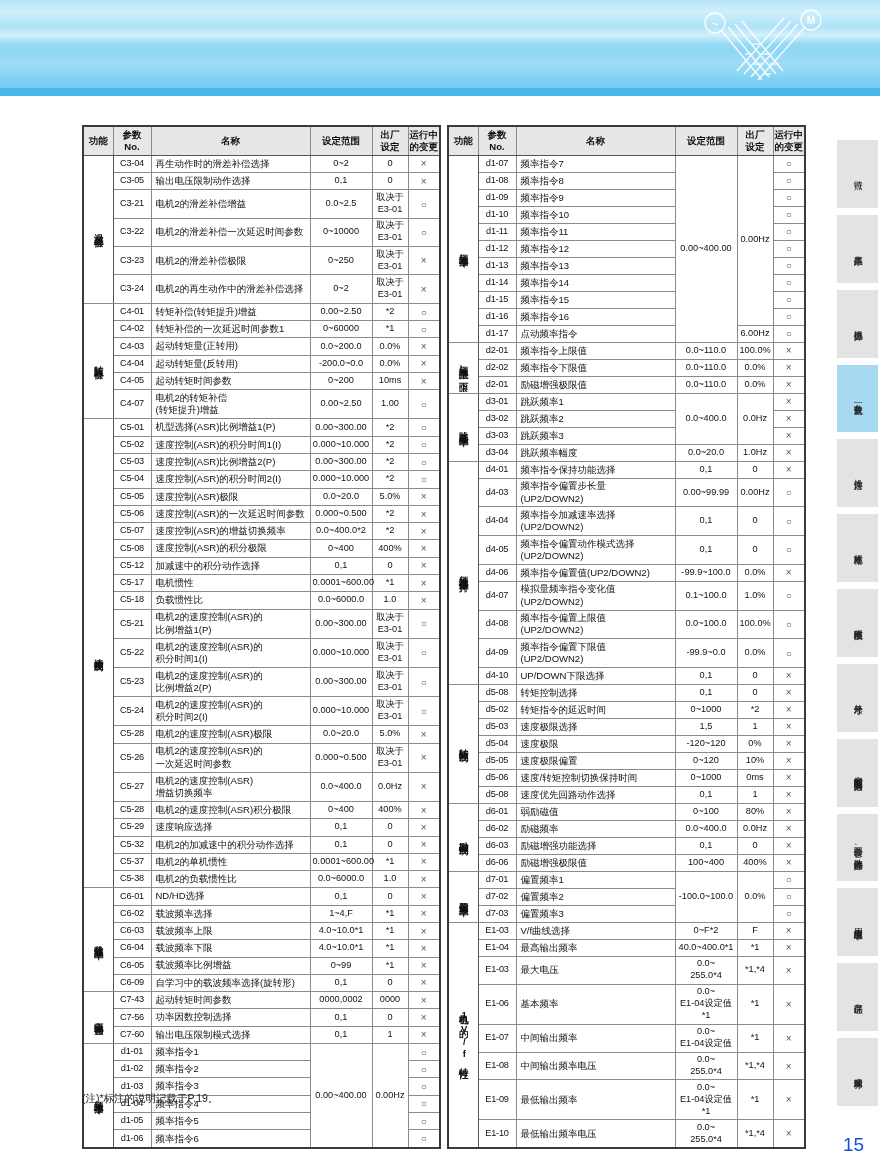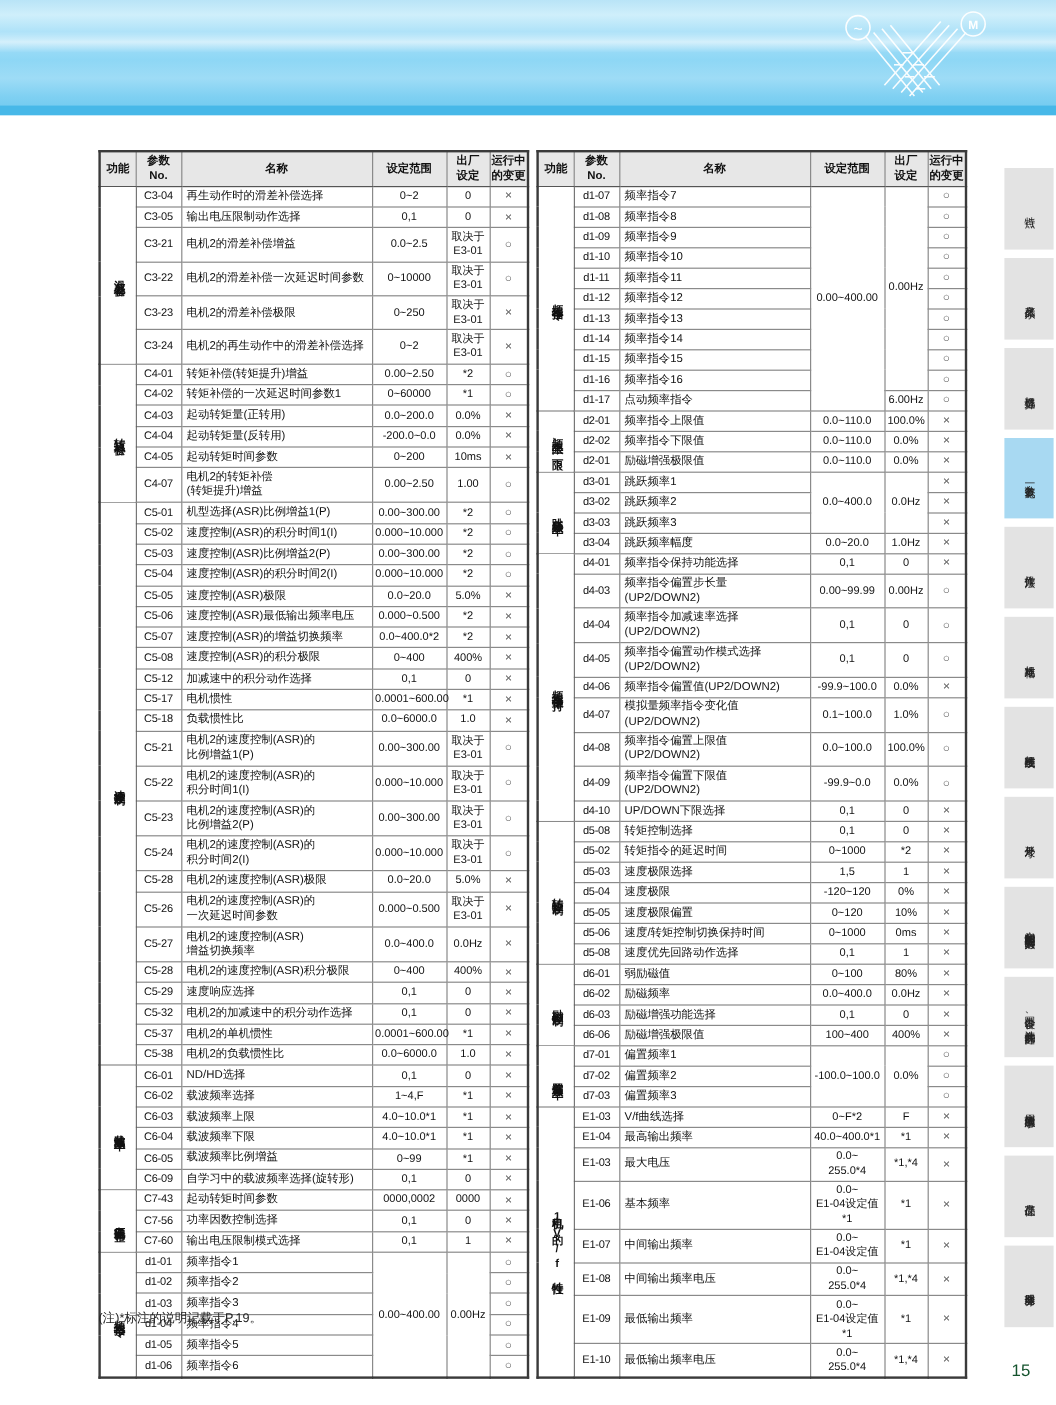--- a/index.html
+++ b/index.html
@@ -56,21 +56,21 @@
   }
   .tab {
     flex:1; background:#e3e3e3; color:#222;
     display:flex; align-items:center; justify-content:center;
     writing-mode:vertical-rl; text-orientation:upright;
     font-size:9px; letter-spacing:0.5px; line-height:1.3; overflow:hidden;
   }
   .tab.active { background:#a8d9f2; }
   
   .note { position:absolute; left:82px; top:1092px; font-size:10.5px; color:#222; }
-  .pagenum { position:absolute; left:843px; top:1134px; font-size:14px; color:#14532d; }
+  .pagenum { position:absolute; left:843px; top:1134px; font-size:19px; color:#1d4ed8; }
 </style>
 </head>
 <body>
 
 <div class="canvas">
 
   <div class="band">
     <div class="band-streak"></div>
     <svg width="130" height="78" viewBox="0 0 130 78">
       <g fill="none" stroke="#ffffff" stroke-width="1.3" opacity="0.95">
@@ -249,21 +249,21 @@
           </tr>
           <tr>
             <td class="no">C5-05</td>
             <td class="name">速度控制(ASR)极限</td>
             <td class="range">0.0~20.0</td>
             <td class="def">5.0%</td>
             <td class="chg">×</td>
           </tr>
           <tr>
             <td class="no">C5-06</td>
-            <td class="name">速度控制(ASR)最低输出频率电压</td>
+            <td class="name">速度控制(ASR)的一次延迟时间参数</td>
             <td class="range">0.000~0.500</td>
             <td class="def">*2</td>
             <td class="chg">×</td>
           </tr>
           <tr>
             <td class="no">C5-07</td>
             <td class="name">速度控制(ASR)的增益切换频率</td>
             <td class="range">0.0~400.0*2</td>
             <td class="def">*2</td>
             <td class="chg">×</td>

